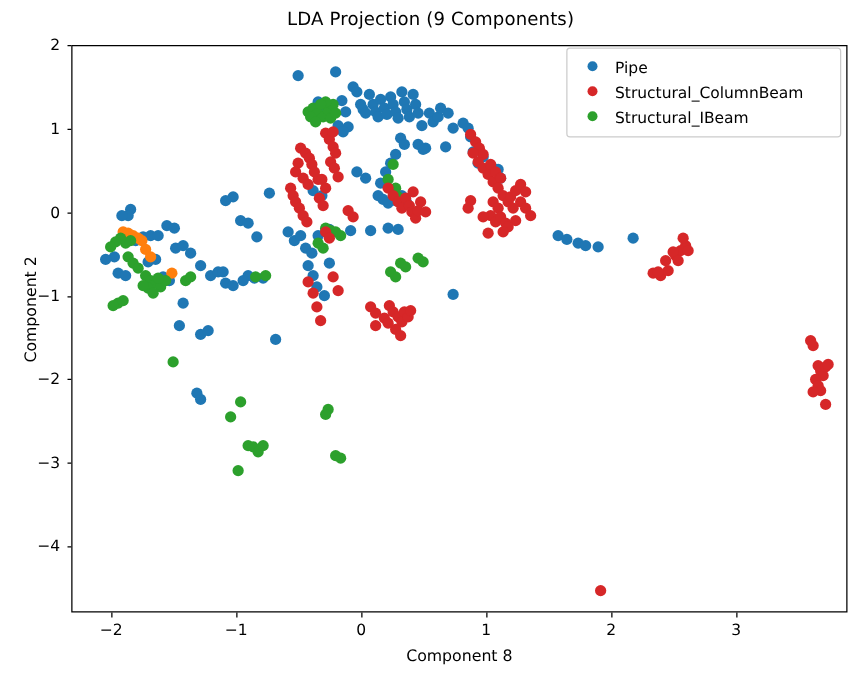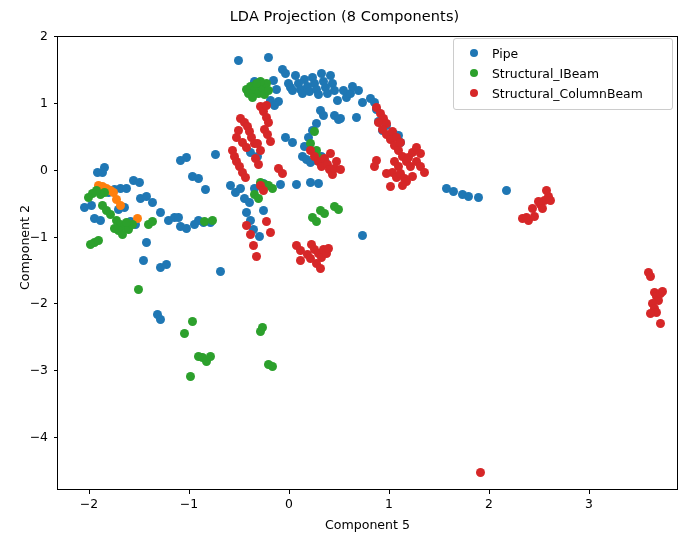--- a/index.html
+++ b/index.html
@@ -37,21 +37,21 @@
   #legend-title{text-align:center;font-size:12.4px;padding:2px 0 3px 0;}
   .legend-row{display:flex;align-items:center;height:20px;}
   .legend-swatch{width:8px;height:8px;border-radius:50%;margin:0 14px 0 9px;flex:0 0 auto;}
   .legend-label{font-size:12.4px;white-space:nowrap;}
 </style>
 </head>
 <body>
 
 <div id="figure">
 
-  <div id="plot-title">LDA Projection (8 Components)</div>
+  <div id="plot-title">LDA Projection (9 Components)</div>
 
   <div id="axes-frame">
     <div id="points-layer">
         <div class="pt" style="left: 180px; top: 23.4px; background: rgb(31, 119, 180);"></div>
         <div class="pt" style="left: 196px; top: 44.8px; background: rgb(31, 119, 180);"></div>
         <div class="pt" style="left: 199px; top: 48.14px; background: rgb(31, 119, 180);"></div>
         <div class="pt" style="left: 202px; top: 52.15px; background: rgb(31, 119, 180);"></div>
         <div class="pt" style="left: 210px; top: 20.06px; background: rgb(31, 119, 180);"></div>
         <div class="pt" style="left: 215px; top: 43.46px; background: rgb(31, 119, 180);"></div>
         <div class="pt" style="left: 218px; top: 52.15px; background: rgb(31, 119, 180);"></div>
@@ -408,33 +408,33 @@
       <div class="ytick" style="top: 236.59px;"></div>
       <div class="yticklabel" style="top: 236.59px;">−1</div>
       <div class="ytick" style="top: 303.45px;"></div>
       <div class="yticklabel" style="top: 303.45px;">−2</div>
       <div class="ytick" style="top: 370.32px;"></div>
       <div class="yticklabel" style="top: 370.32px;">−3</div>
       <div class="ytick" style="top: 437.18px;"></div>
       <div class="yticklabel" style="top: 437.18px;">−4</div>
     </div>
 
-  <div id="xlabel">Component 5</div>
+  <div id="xlabel">Component 8</div>
   <div id="ylabel">Component 2</div>
 
   <div id="legend">
     <div id="legend-rows">
         <div class="legend-row">
           <span class="legend-swatch" style="background: rgb(31, 119, 180);"></span>
           <span class="legend-label">Pipe</span>
         </div>
         <div class="legend-row">
+          <span class="legend-swatch" style="background: rgb(214, 39, 40);"></span>
+          <span class="legend-label">Structural_ColumnBeam</span>
+        </div>
+        <div class="legend-row">
           <span class="legend-swatch" style="background: rgb(44, 160, 44);"></span>
           <span class="legend-label">Structural_IBeam</span>
         </div>
-        <div class="legend-row">
-          <span class="legend-swatch" style="background: rgb(214, 39, 40);"></span>
-          <span class="legend-label">Structural_ColumnBeam</span>
-        </div>
       </div>
   </div>
 
 </div>
 
 </body></html>

